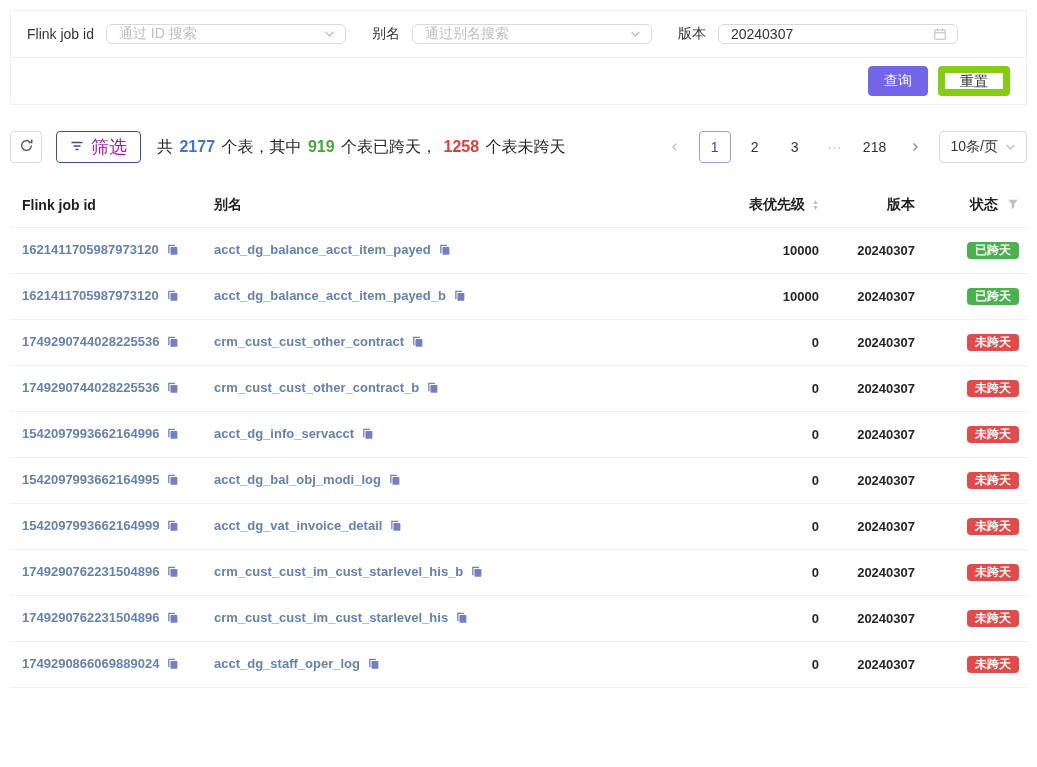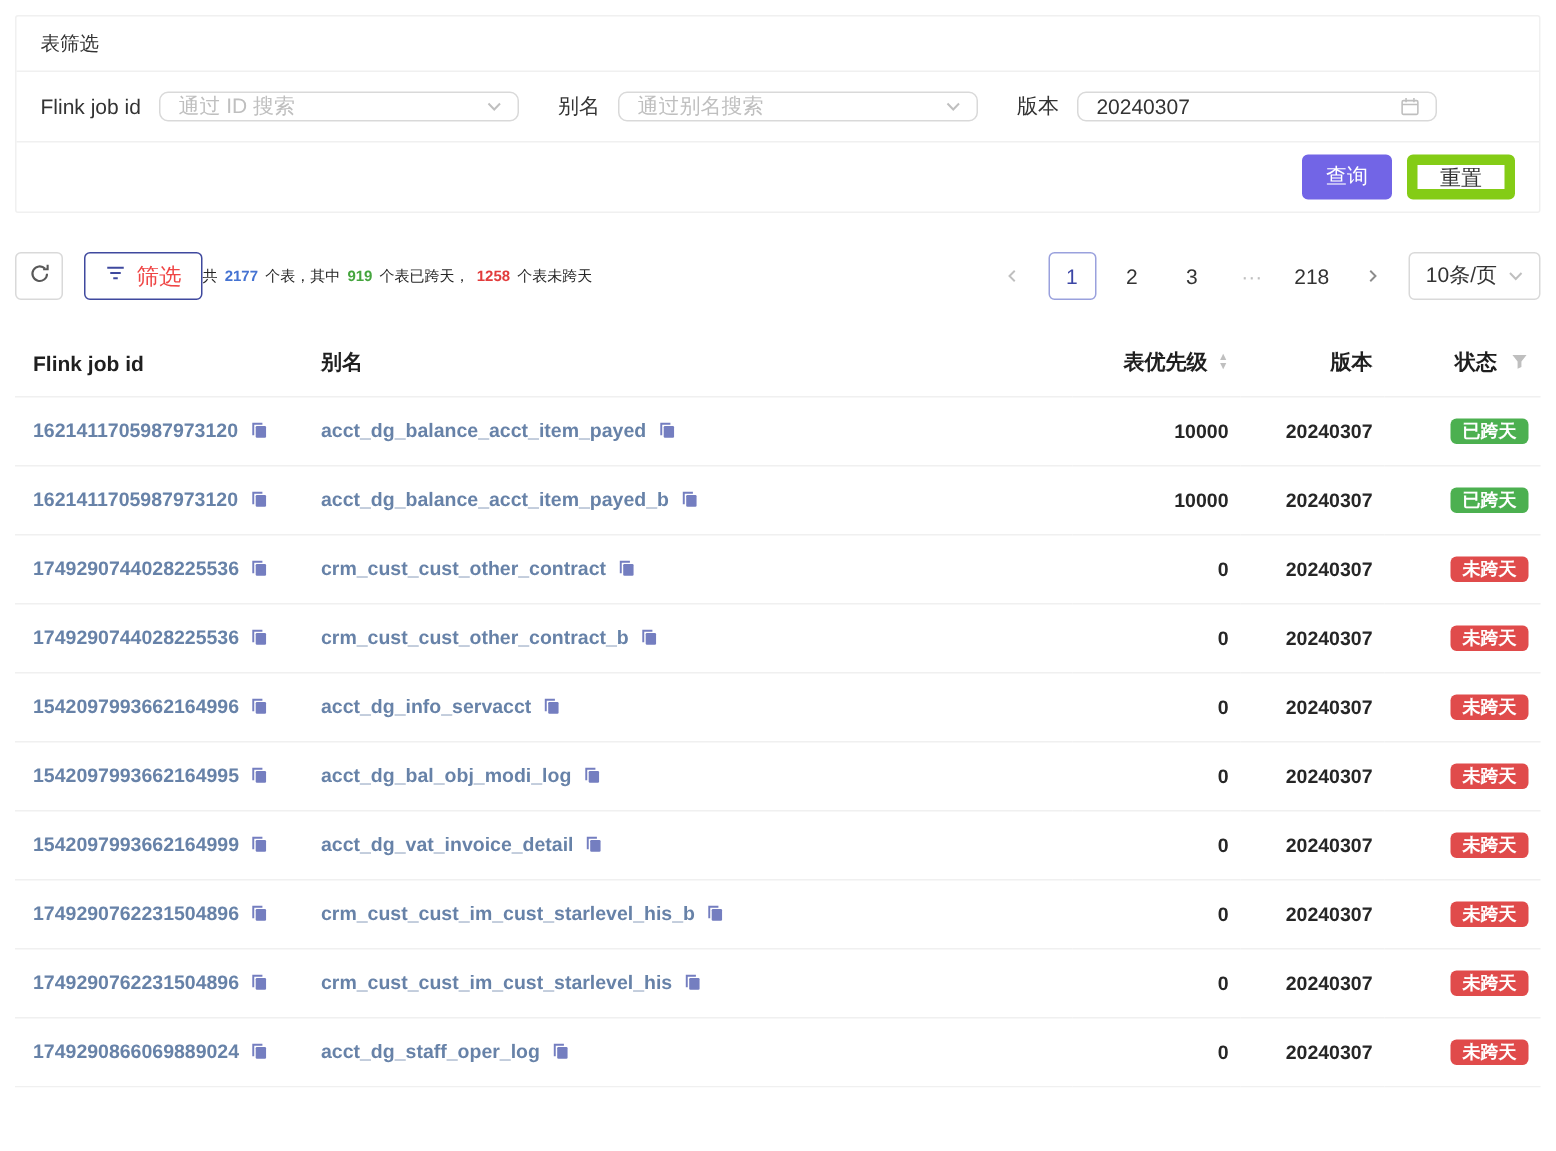--- a/index.html
+++ b/index.html
@@ -88,26 +88,26 @@
     color: #595959;
   }
   .filter-btn {
     margin-left: 14px;
     height: 32px;
     padding: 0 13px;
     border: 1px solid #3f499e;
     border-radius: 4px;
     background: #fff;
     display: flex; align-items: center; gap: 7px;
-    font-size: 15px;
-    color: #ef4444;
+    font-size: 18px;
+    color: #a21caf;
     cursor: pointer;
     font-family: inherit;
   }
-  .summary { font-size: 10px; color: #262626; }
+  .summary { margin-left: 16px; font-size: 16px; color: #262626; }
   .summary b { font-weight: 700; margin: 0 2px; }
   .n-total { color: #4573d2; }
   .n-green { color: #45a53e; }
   .n-red   { color: #e23c3c; }
 
   
   .pager { display: flex; align-items: center; gap: 8px; margin-left: auto; }
   .page-item {
     min-width: 32px; height: 32px;
     display: flex; align-items: center; justify-content: center;
@@ -168,21 +168,20 @@
     color: #fff;
     line-height: 1.2;
   }
   .status-green { background: #4cb050; }
   .status-red { background: #e04b4b; }
 </style>
 </head>
 <body>
 
 <div class="card">
-  <div class="card-header">表筛选</div>
 
   <div class="filter-row">
     <div class="group">
       <span class="filter-label">Flink job id</span>
       <div class="select">
         <span class="placeholder">通过 ID 搜索</span>
         <span class="suffix-icon">
           <svg width="11" height="11" viewBox="0 0 10 10">
               <path d="M1.5 3.2 5 6.8 8.5 3.2" fill="none" stroke="currentColor" stroke-width="1.2"></path>
             </svg>

